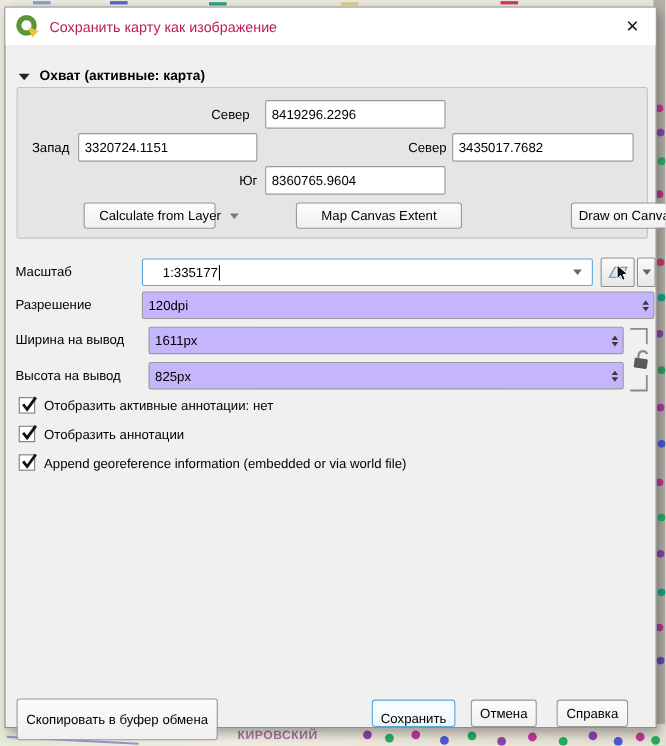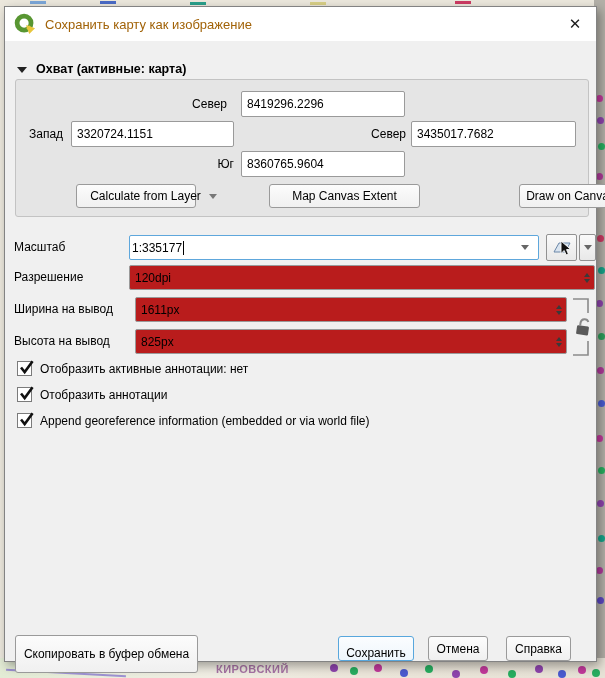--- a/index.html
+++ b/index.html
@@ -29,21 +29,21 @@
       228px 6px 0 #4a5bd0, 248px 2px 0 #c2399b, 262px 5px 0 #27ae60; }
   .district-label { position:absolute; left:216px; top:663px; font-size:11px; font-weight:bold;
     color:#9b5f9b; letter-spacing:.5px; opacity:.85; }
 
   
   .dialog { position:absolute; left:4px; top:6px; width:593px; height:656px;
     background:#f0f0f0; border:1px solid #838383; box-shadow:3px 4px 10px rgba(0,0,0,.35); }
   .titlebar { position:absolute; left:0; top:0; width:100%; height:34px; background:#ffffff;
     display:flex; align-items:center; padding-left:9px; }
   .qgis-icon { width:22px; height:22px; margin-right:9px; flex:0 0 auto; }
-  .title-text { font-size:13px; color:#a16207; }
+  .title-text { font-size:13px; color:#be185d; }
   .close-btn { position:absolute; right:0; top:0; width:42px; height:34px;
     display:flex; align-items:center; justify-content:center; font-size:15px; color:#1a1a1a; cursor:default; }
 
   .section-header { position:absolute; left:12px; top:55px; font-weight:bold; font-size:12.5px;
     display:flex; align-items:center; }
   .tri-collapse { width:0; height:0; border-left:5px solid transparent; border-right:5px solid transparent;
     border-top:6px solid #222; margin-right:9px; margin-top:1px; }
 
   .groupbox { position:absolute; left:10px; top:72px; width:574px; height:138px;
     background:#e5e5e5; border:1px solid #c3c3c3; border-radius:3px; }
@@ -57,30 +57,30 @@
 
   .btn { position:absolute; height:24px; background:linear-gradient(#fcfcfc,#f0f0f0);
     border:1px solid #9a9a9a; border-radius:3px; display:flex; align-items:center; justify-content:center;
     font-size:12px; white-space:nowrap; padding:0 10px; cursor:default; }
   .btn .menu-arrow { width:0; height:0; border-left:4px solid transparent; border-right:4px solid transparent;
     border-top:5px solid #777; margin-left:8px; }
   .btn.default { border:1px solid #58a7dd; background:linear-gradient(#fbfdff,#eef6fc);align-items:flex-end; }
 
   
   .combo { position:absolute; left:124px; top:228px; width:410px; height:25px; background:#fff;
-    border:1px solid #5ea7dc; border-radius:2px; display:flex; align-items:center; padding-left:2px; }
+    border:1px solid #5ea7dc; border-radius:2px; display:flex; align-items:center; padding-left:18px; }
   .combo .caret { display:inline-block; width:1px; height:14px; background:#000; margin-left:1px; }
   .combo .dd { position:absolute; right:4px; top:0; bottom:0; width:18px; display:flex; align-items:center; justify-content:center; }
   .tri-down { width:0; height:0; border-left:4px solid transparent; border-right:4px solid transparent; border-top:5px solid #666; }
 
   .toolbtn { position:absolute; background:linear-gradient(#fafafa,#e8e8e8); border:1px solid #919191;
     border-radius:2px; display:flex; align-items:center; justify-content:center; }
 
   
-  .spin { position:absolute; height:25px; background:#b91c1c; border:1px solid #9a9a9a; border-radius:2px;
+  .spin { position:absolute; height:25px; background:#c4b5fd; border:1px solid #9a9a9a; border-radius:2px;
     display:flex; align-items:center; padding-left:5px; }
   .spin-btns { position:absolute; right:4px; top:0; bottom:0; display:flex; flex-direction:column;
     justify-content:center; gap:2px; }
   .tri-up-s { width:0; height:0; border-left:3.5px solid transparent; border-right:3.5px solid transparent;
     border-bottom:4.5px solid #3a3a3a; }
   .tri-down-s { width:0; height:0; border-left:3.5px solid transparent; border-right:3.5px solid transparent;
     border-top:4.5px solid #3a3a3a; }
 
   
   .cbrow { position:absolute; left:12px; display:flex; align-items:flex-start; }

